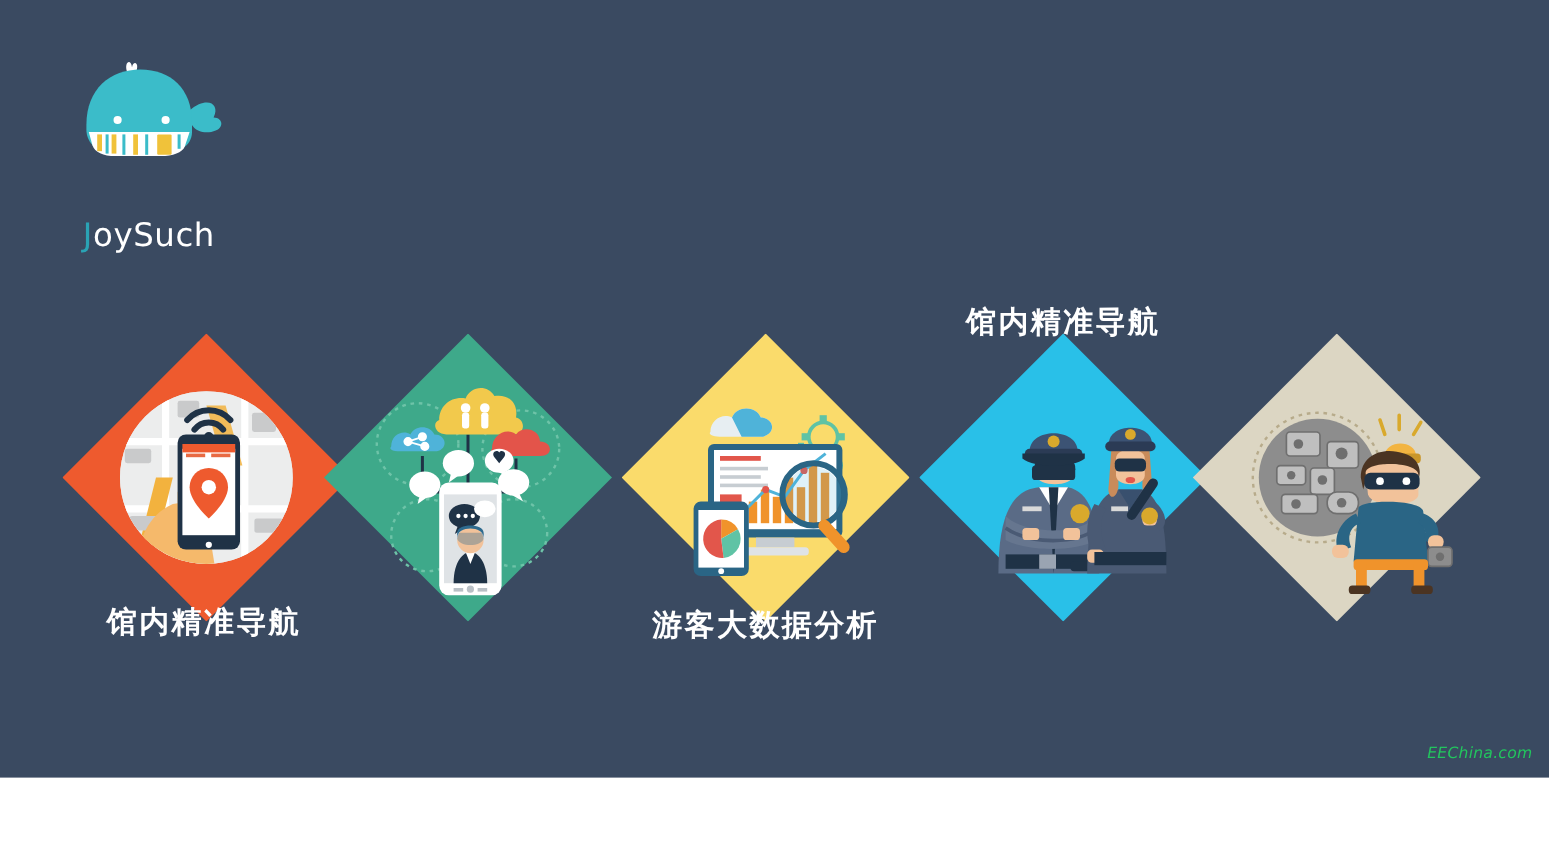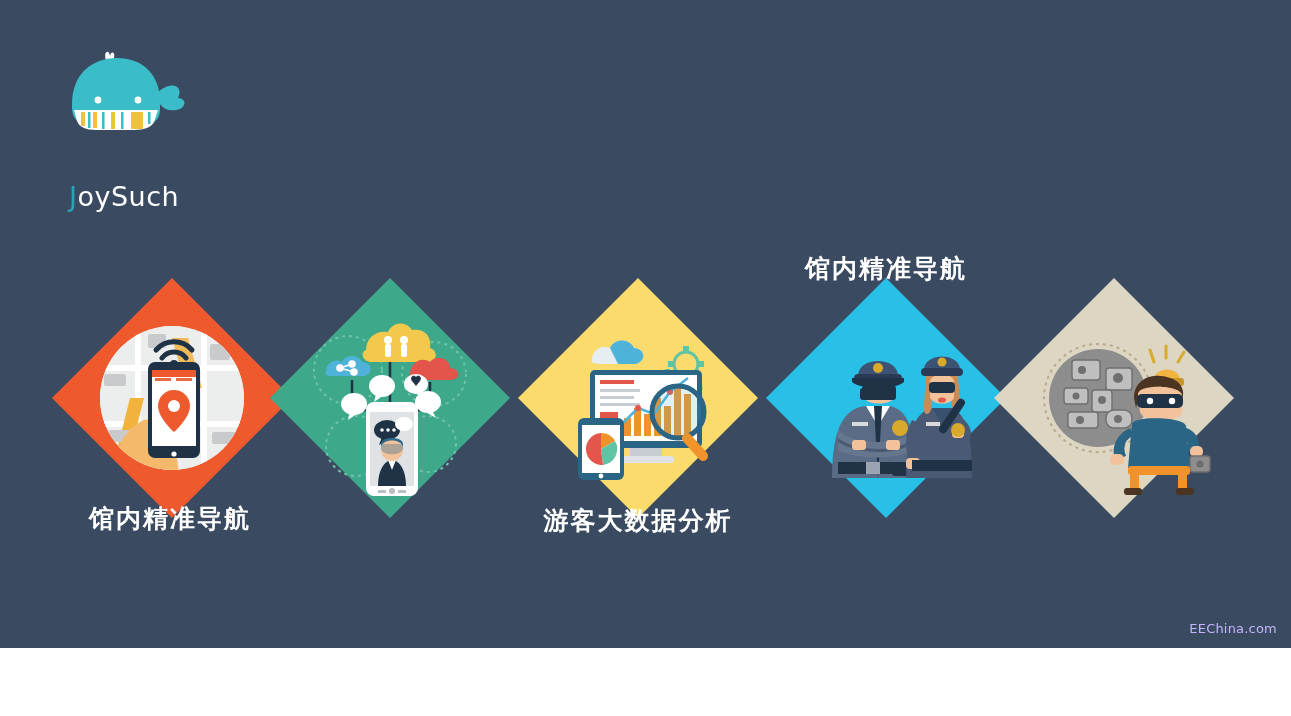--- a/index.html
+++ b/index.html
@@ -80,24 +80,25 @@
     letter-spacing: 2px;
     white-space: nowrap;
     font-family: "DejaVu Sans", "Liberation Sans", sans-serif;
   }
 
   
   #watermark {
     position: absolute;
     right: 14px;
     bottom: 12px;
-    color: #c4b5fd;
+    color: #22c55e;
     font-size: 13px;
     font-family: "DejaVu Sans", sans-serif;
     letter-spacing: 0.2px;
+    font-style: italic;
   }
 </style>
 </head>
 <body>
 
 <div id="slide">
 
   <div id="logo-block">
     <svg id="logo-mark" viewBox="0 0 140 100">
 

